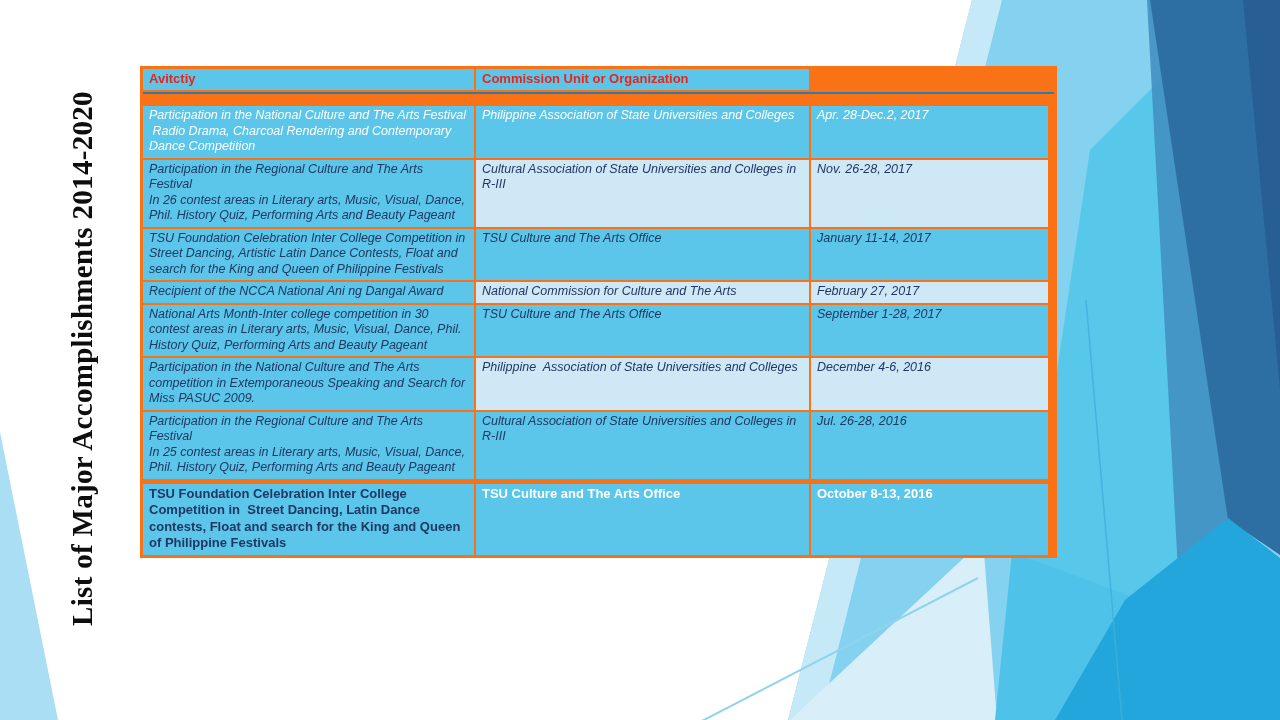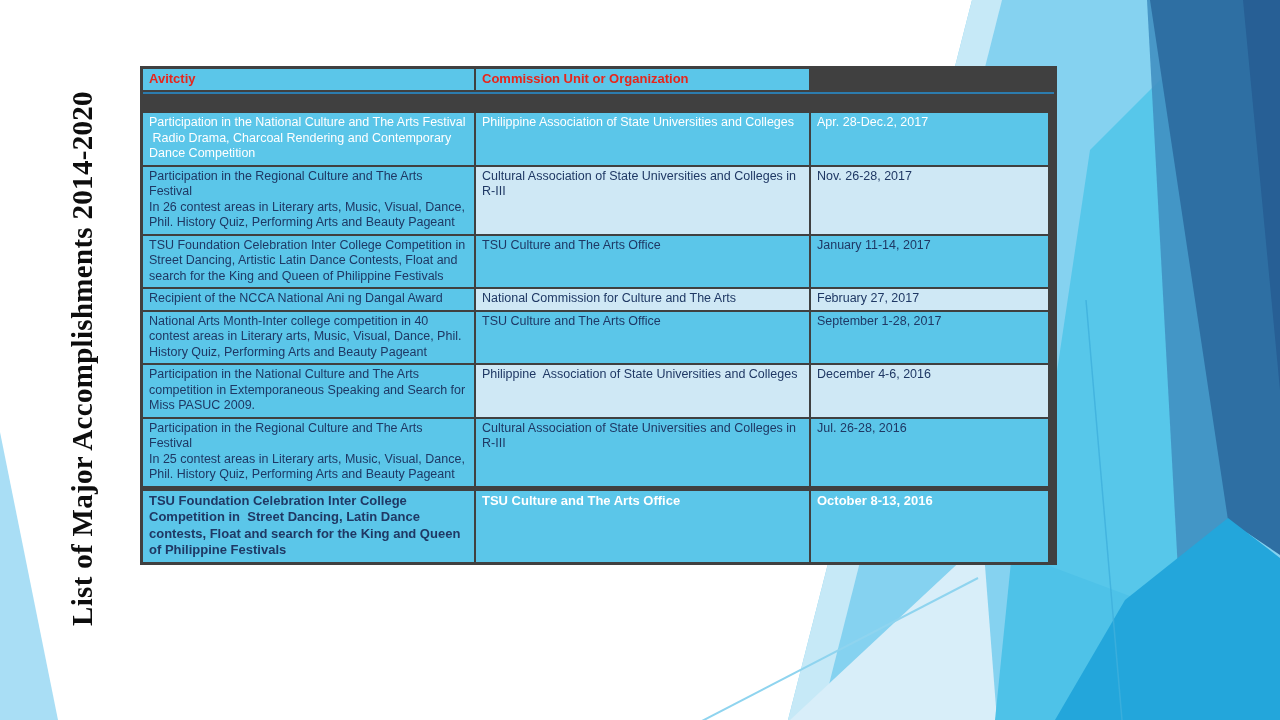--- a/index.html
+++ b/index.html
@@ -16,24 +16,24 @@
     transform:rotate(-90deg);transform-origin:center;
     text-align:center;
     font-family:"Liberation Serif", serif;
     font-weight:bold;font-size:29px;color:#0d0d0d;
     letter-spacing:0.3px;white-space:nowrap;
   }
 
   
   .table-wrap{
     position:absolute;left:140px;top:66px;width:911px;
-    background:#404040;padding:3px;
+    background:#f97316;padding:3px;
   }
   .tgrid{display:grid;grid-template-columns:331px 333px 237px;gap:2px;}
-  .tbody-grid{margin-top:19px;}
+  .tbody-grid{margin-top:12px;font-style:italic;}
   .td,.th{
     padding:2px 6px 3px 6px;
     font-size:12.5px;line-height:15.5px;
     white-space:pre-wrap;
   }
   .th{
     background:var(--cell_blue);
     color:var(--header_red);
     font-weight:bold;font-size:13px;line-height:16px;
   }
@@ -97,21 +97,21 @@
     <div class="td c-date">January 11-14, 2017</div>
   </div>
 
   <div class="trow mixed">
     <div class="td c-act">Recipient of the NCCA National Ani ng Dangal Award</div>
     <div class="td c-unit">National Commission for Culture and The Arts</div>
     <div class="td c-date">February 27, 2017</div>
   </div>
 
   <div class="trow blue-navy">
-    <div class="td c-act">National Arts Month-Inter college competition in 40 contest areas in Literary arts, Music, Visual, Dance, Phil. History Quiz, Performing Arts and Beauty Pageant</div>
+    <div class="td c-act">National Arts Month-Inter college competition in 30 contest areas in Literary arts, Music, Visual, Dance, Phil. History Quiz, Performing Arts and Beauty Pageant</div>
     <div class="td c-unit">TSU Culture and The Arts Office</div>
     <div class="td c-date">September 1-28, 2017</div>
   </div>
 
   <div class="trow mixed">
     <div class="td c-act">Participation in the National Culture and The Arts competition in Extemporaneous Speaking and Search for Miss PASUC 2009.</div>
     <div class="td c-unit">Philippine  Association of State Universities and Colleges</div>
     <div class="td c-date">December 4-6, 2016</div>
   </div>
 

